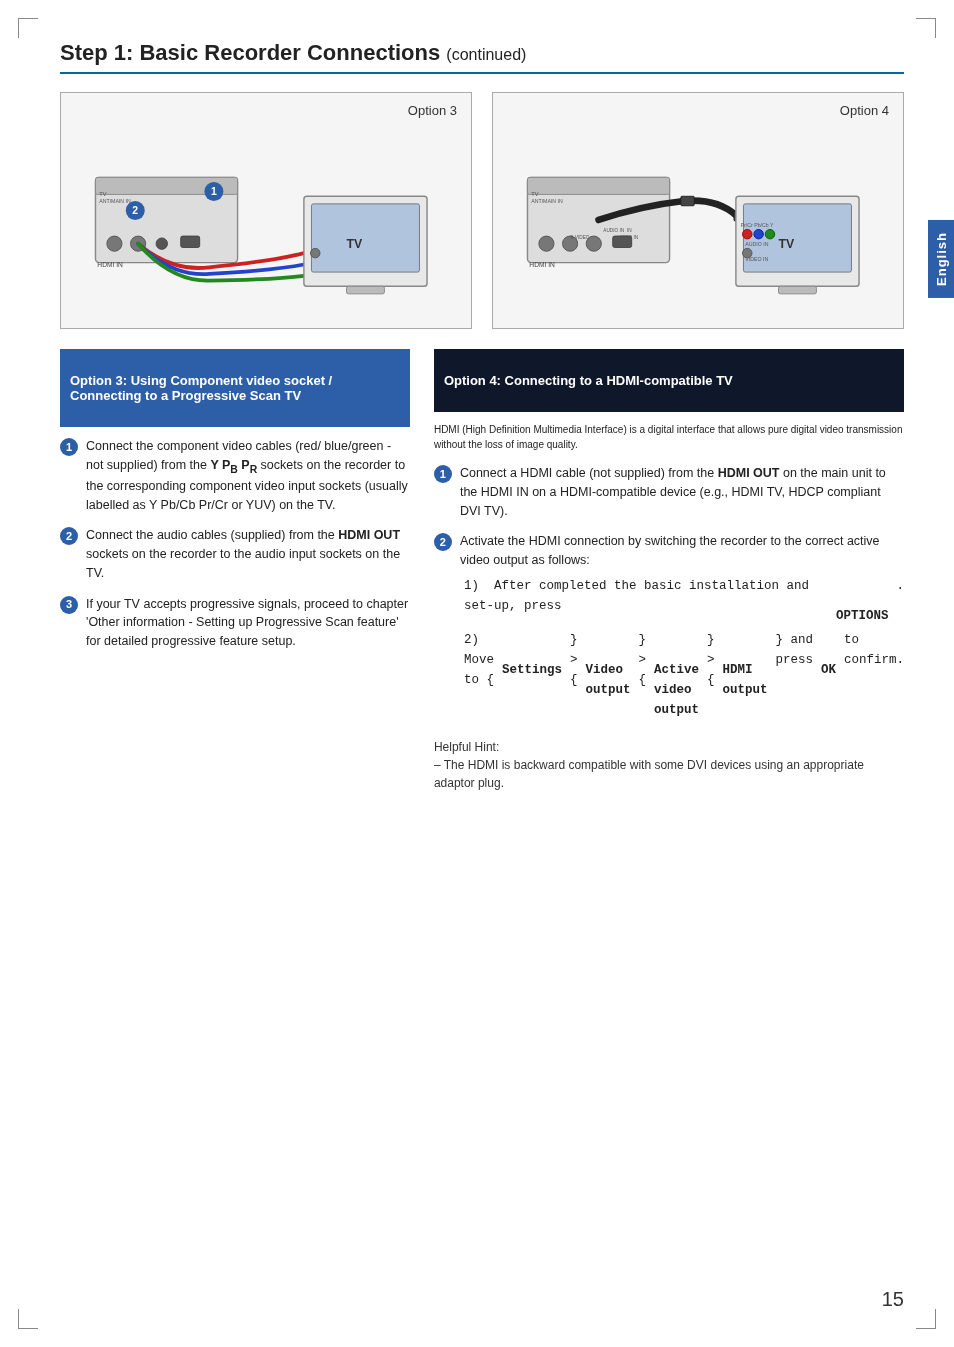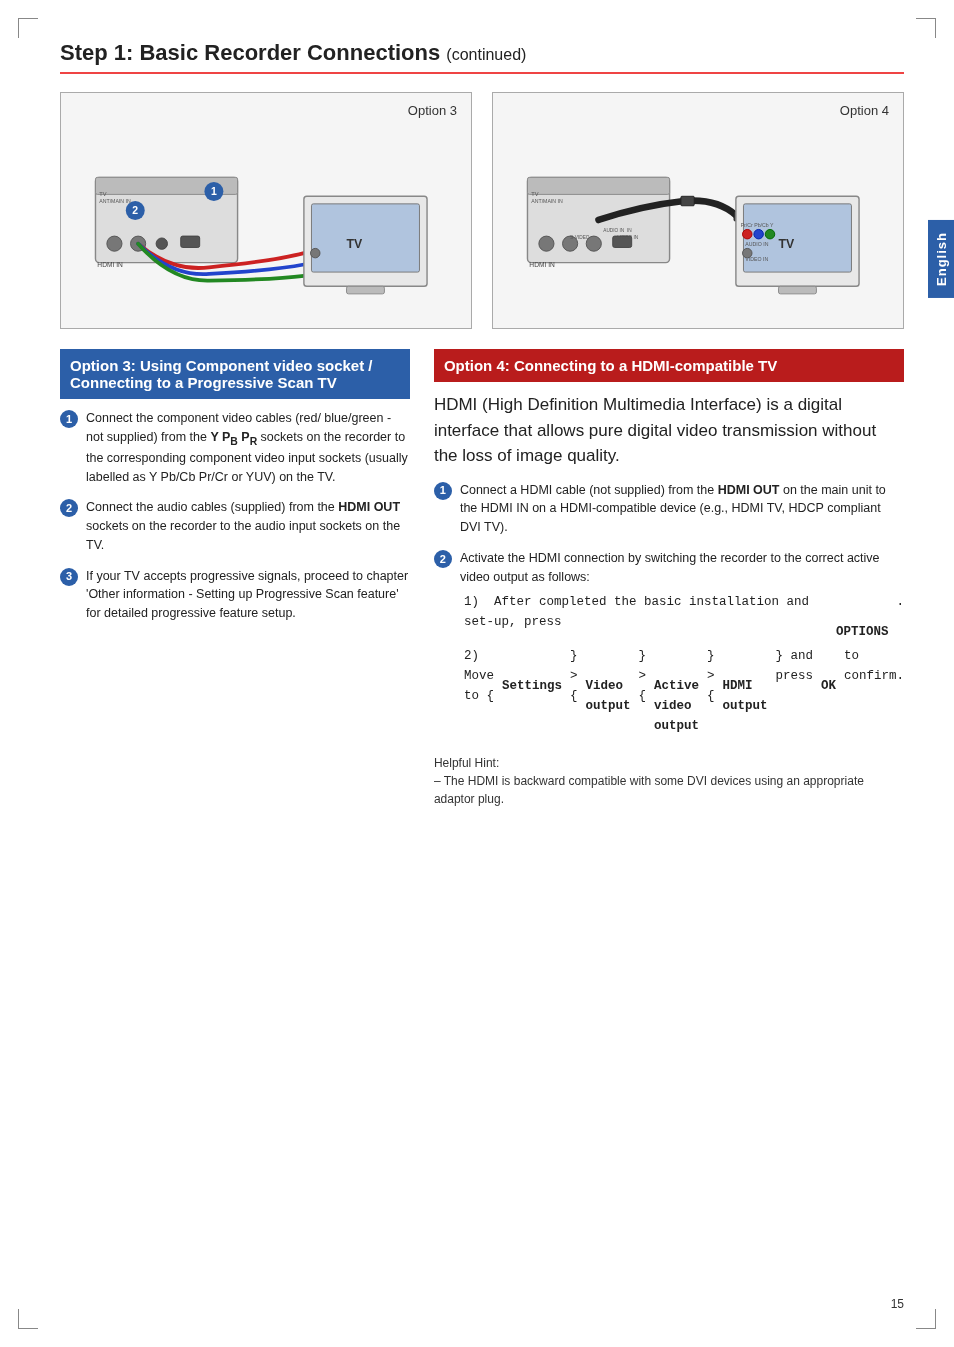--- a/index.html
+++ b/index.html
@@ -44,21 +44,21 @@
       font-size: 13px;
       font-weight: bold;
       letter-spacing: 1px;
       width: 28px;
     }
 
     
     .page-title {
       font-size: 22px;
       font-weight: bold;
-      border-bottom: 2px solid #ef4444;
+      border-bottom: 2px solid #0369a1;
       padding-bottom: 6px;
       margin-bottom: 18px;
     }
     .page-title .continued {
       font-size: 16px;
       font-weight: normal;
     }
 
     
     .diagrams-row {
@@ -100,36 +100,36 @@
     }
     .col-left {
       flex: 1;
     }
     .col-right {
       flex: 1;
     }
 
     
     .option-header {
-      padding: 8px 10px;
+      padding: 24px 10px;
       margin-bottom: 10px;
       font-weight: bold;
-      font-size: 15px;
+      font-size: 13px;
     }
     .option-header-blue {
       background: #2c5fa8;
       color: #fff;
     }
     .option-header-light {
-      background: #b91c1c;
+      background: #0f172a;
       color: #fff;
     }
 
     .option-body-text {
-      font-size: 17px;
+      font-size: 10px;
       line-height: 1.5;
       margin-bottom: 12px;
       color: #222;
     }
 
     
     .num-list {
       list-style: none;
       padding: 0;
     }
@@ -174,21 +174,21 @@
       line-height: 1.5;
       color: #333;
       margin-top: 14px;
     }
 
     
     .page-number {
       position: absolute;
       bottom: 36px;
       right: 50px;
-      font-size: 12px;
+      font-size: 20px;
       color: #333;
     }
 
     b, strong {
       font-weight: bold;
       margin-top: 30px;
     }
   </style>
 </head>
 <body>

